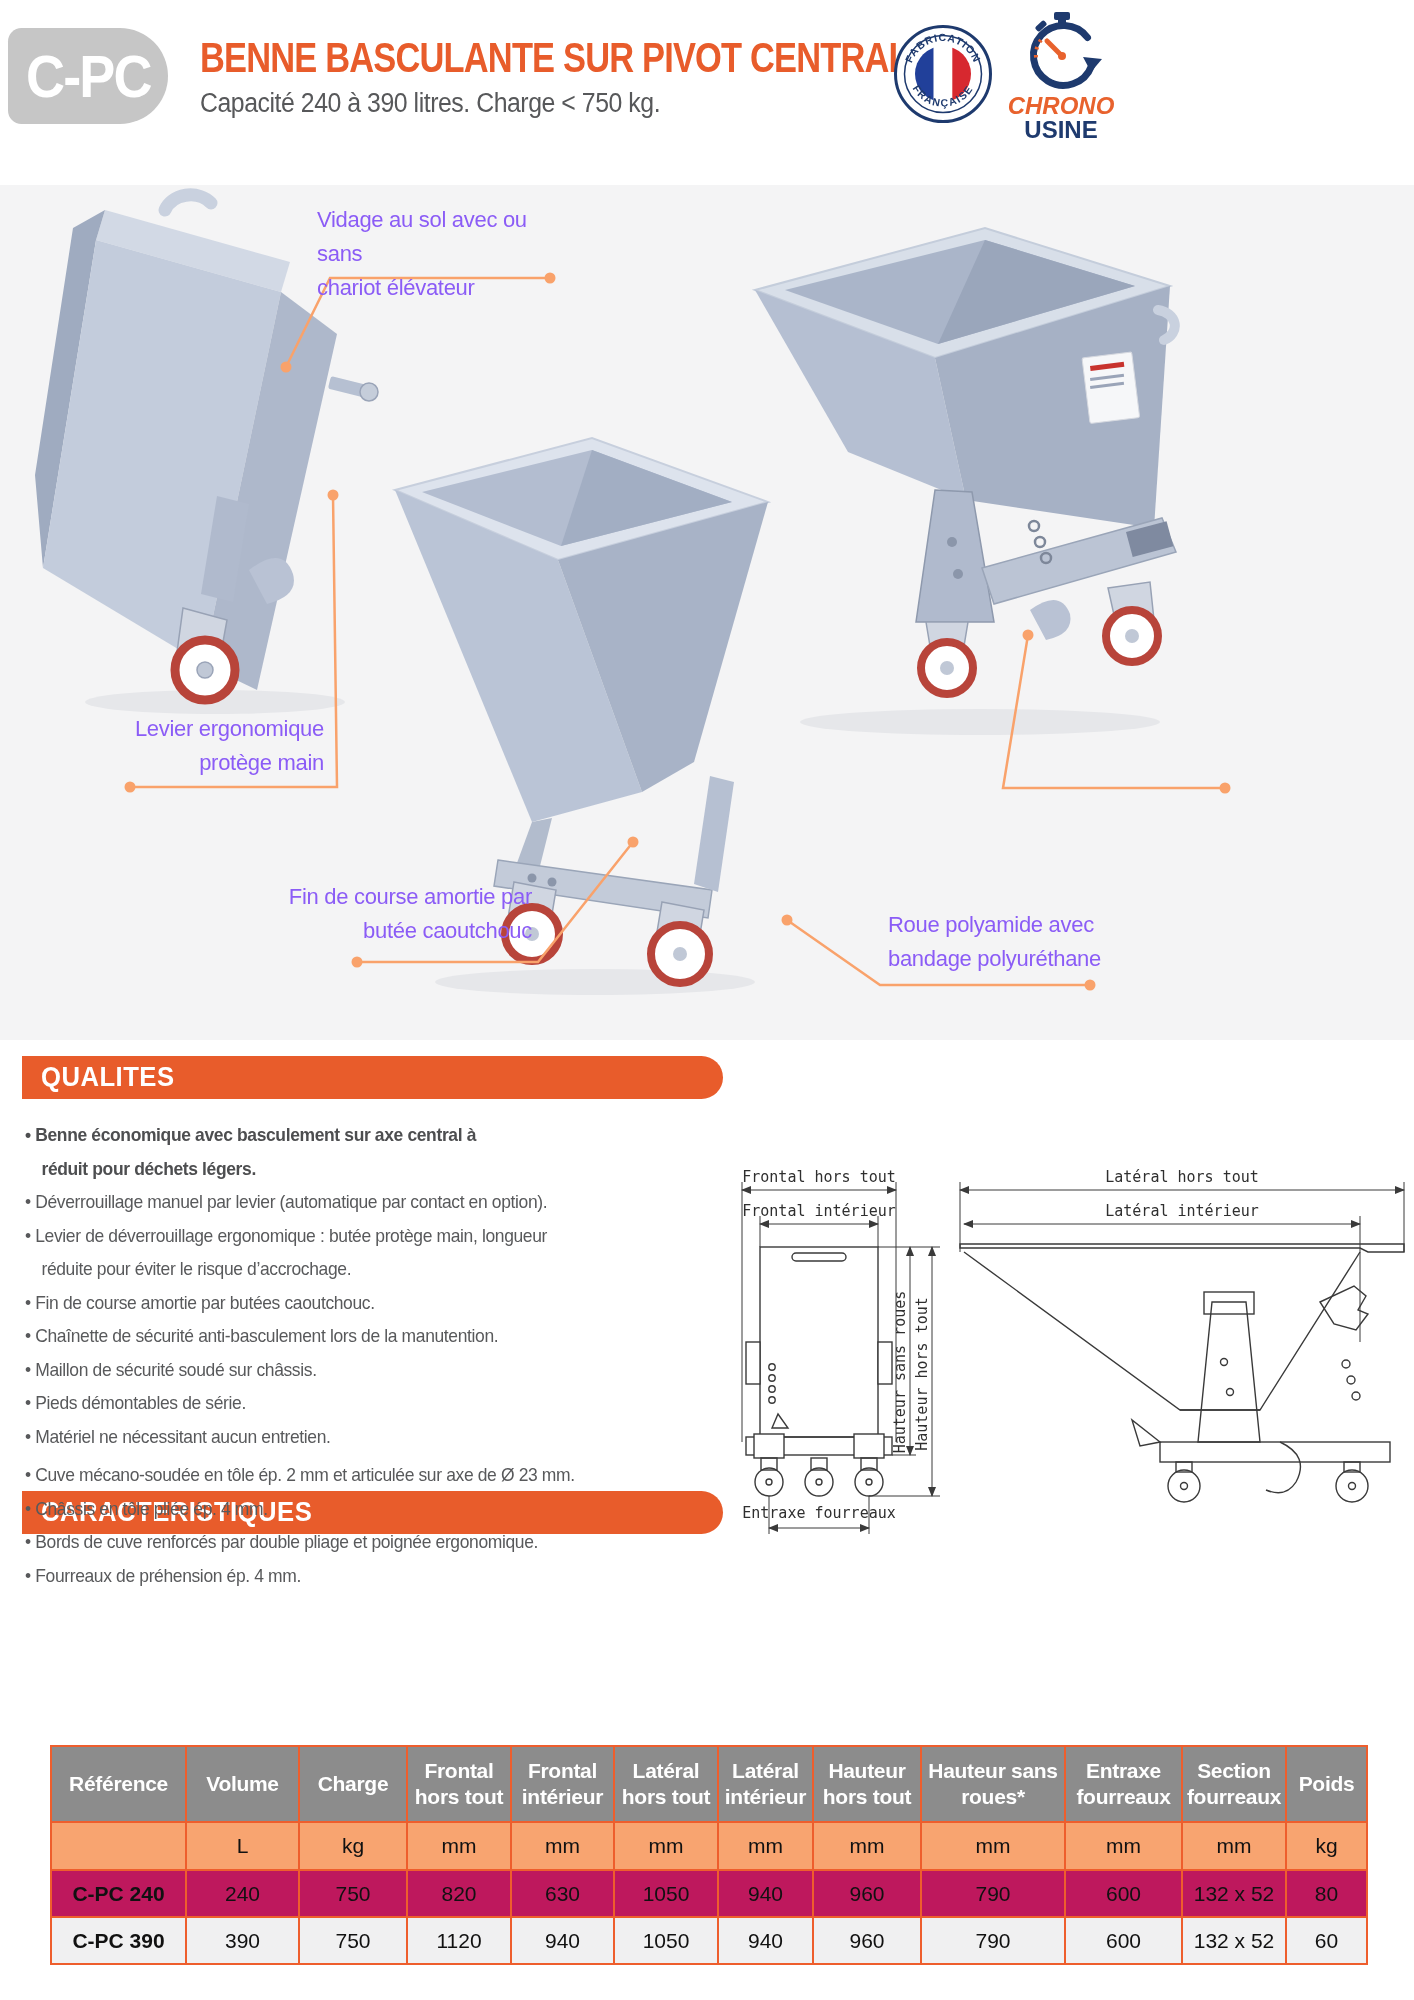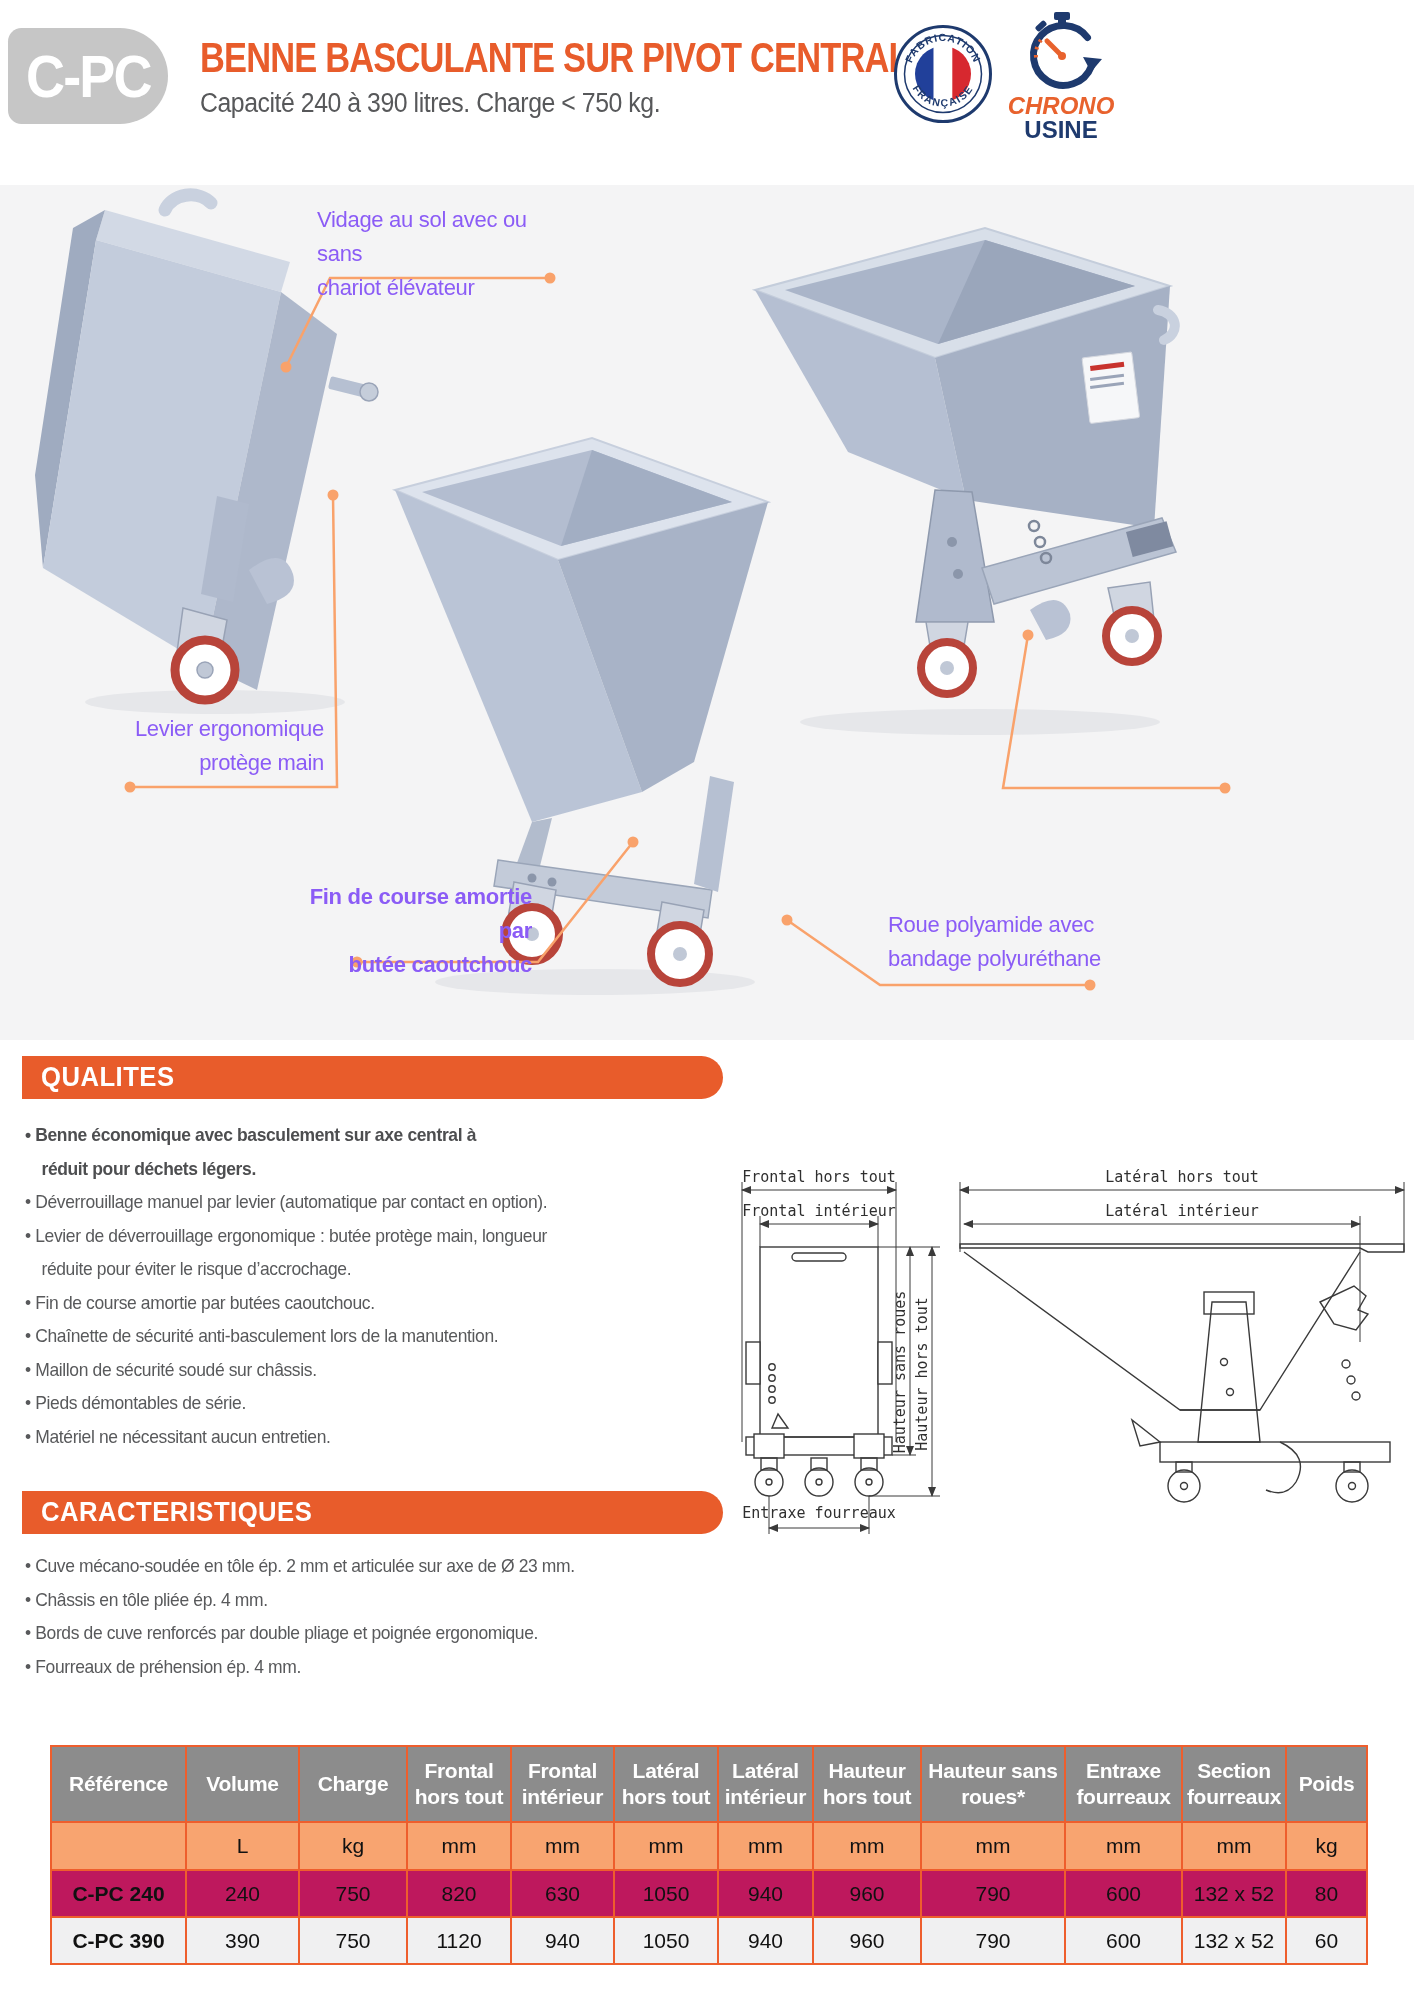--- a/index.html
+++ b/index.html
@@ -17,35 +17,35 @@
   .logo-flag{position:absolute;left:893px;top:24px;}
   .logo-chrono{position:absolute;left:1003px;top:10px;}
 
   
   .panel{position:absolute;left:0;top:185px;width:1414px;height:855px;background:#f4f4f5;}
   .photo{position:absolute;}
   .callout{position:absolute;color:#8b5cf6;font-size:22px;line-height:34px;letter-spacing:-.3px;z-index:6;}
   .callout-lines{position:absolute;left:0;top:185px;z-index:5;}
   #co-vidage{left:317px;top:203px;width:250px;text-align:left;}
   #co-levier{left:100px;top:712px;width:224px;text-align:right;}
-  #co-fin{left:278px;top:880px;width:254px;text-align:right;font-weight:bold;}
+  #co-fin{left:278px;top:880px;width:254px;text-align:right;}
   #co-dever{left:1030px;top:713px;width:270px;text-align:left;}
   #co-roue{left:888px;top:908px;width:230px;text-align:left;}
 
   
   .band{position:absolute;left:22px;width:701px;height:43px;background:#e85c2b;
     border-radius:0 22px 22px 0;display:flex;align-items:center;}
   .band span{color:#fff;font-weight:bold;font-size:27px;letter-spacing:.5px;padding-left:20px;
     transform:scaleX(.95);transform-origin:left center;}
   #band-qualites{top:1056px;}
   #band-caracteristiques{top:1491px;}
 
   .bullets{position:absolute;left:25px;width:760px;color:#58595b;font-size:19px;letter-spacing:-.4px;}
   #list-qualites{top:1118px;}
-  #list-caracteristiques{top:1549px;}
+  #list-caracteristiques{top:1458px;}
   .bl{line-height:33.5px;transform:scaleX(.92);transform-origin:left center;white-space:nowrap;}
   .bl.bold{font-weight:bold;color:#4d4e50;}
   .bl.cont{padding-left:13px;}
 
   
   .diagram{position:absolute;left:620px;top:1152px;}
   .dg{stroke:#3a3a3a;stroke-width:1.4;fill:none;}
   .dgf{stroke:#3a3a3a;stroke-width:1.4;fill:#fff;}
   .dim{stroke:#3a3a3a;stroke-width:1;fill:none;}
   .dtxt{font-family:"DejaVu Sans Mono",monospace;font-size:15px;fill:#2f2f2f;}

